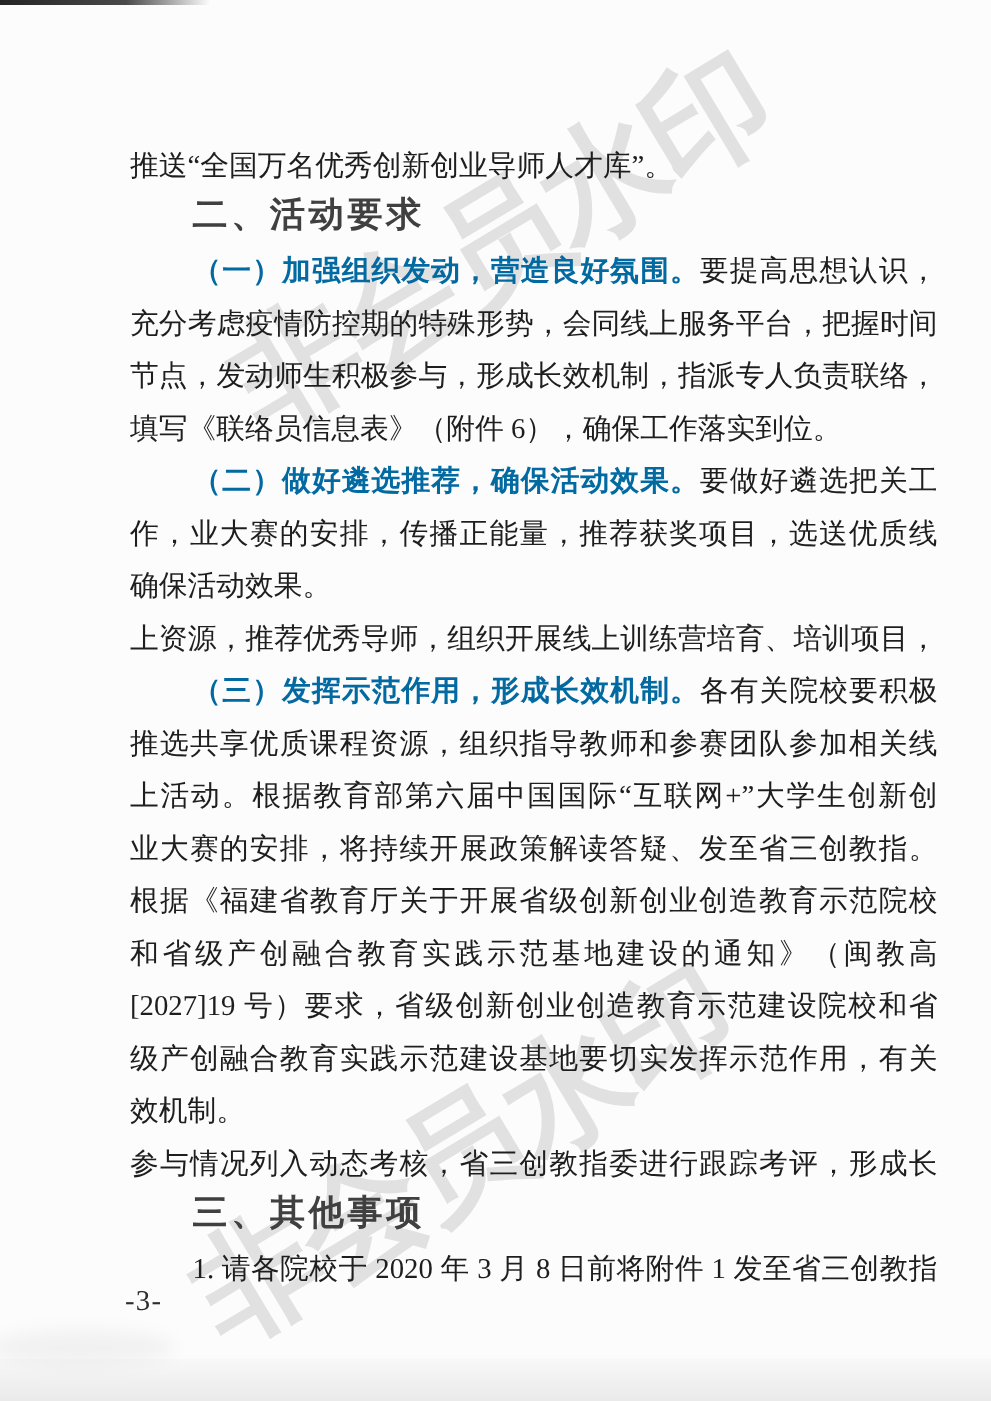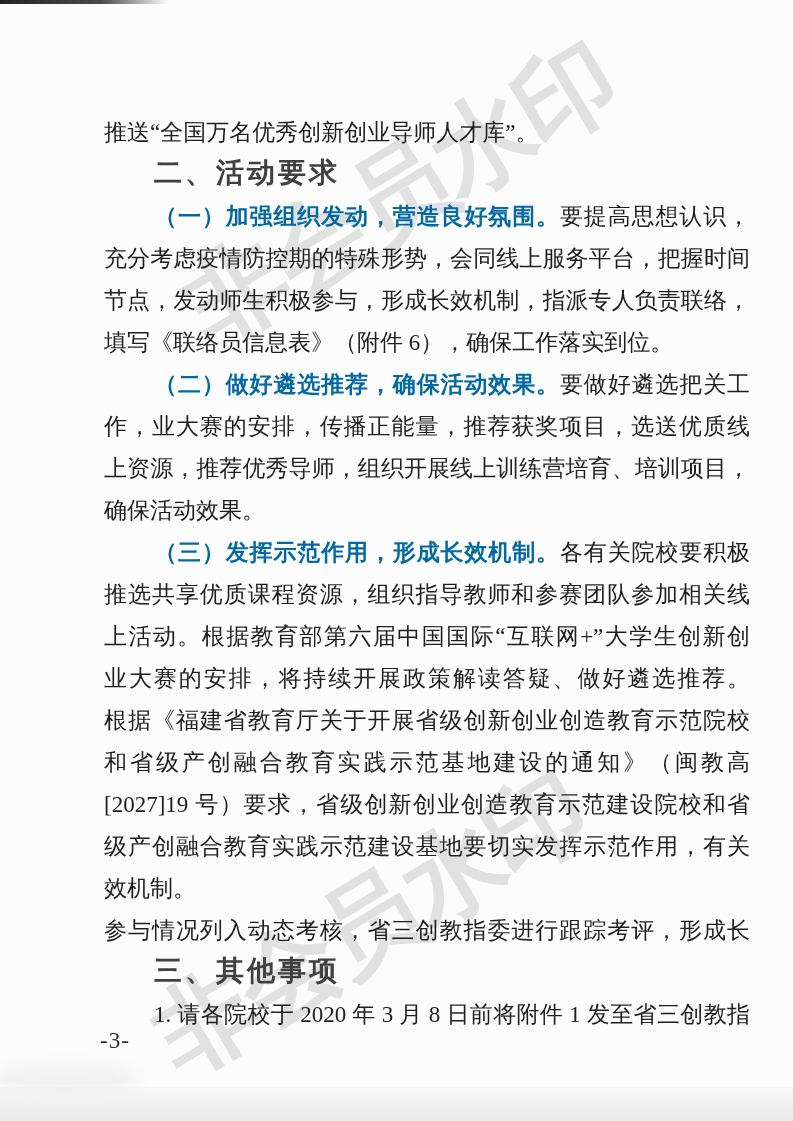--- a/index.html
+++ b/index.html
@@ -109,26 +109,26 @@
 
   <div class="doc-body" id="doc-body">
       <div class="line no-justify"><span>推送“全国万名优秀创新创业导师人才库”。</span></div>
       <div class="line heading indent no-justify"><span>二、活动要求</span></div>
       <div class="line indent justify"><span class="lead">（一）加强组织发动，营造良好氛围。</span><span>要提高思想认识，</span></div>
       <div class="line justify"><span>充分考虑疫情防控期的特殊形势，会同线上服务平台，把握时间</span></div>
       <div class="line justify"><span>节点，发动师生积极参与，形成长效机制，指派专人负责联络，</span></div>
       <div class="line no-justify"><span>填写《联络员信息表》（附件 6），确保工作落实到位。</span></div>
       <div class="line indent justify"><span class="lead">（二）做好遴选推荐，确保活动效果。</span><span>要做好遴选把关工</span></div>
       <div class="line justify"><span>作，业大赛的安排，传播正能量，推荐获奖项目，选送优质线</span></div>
+      <div class="line no-justify"><span>确保活动效果。</span></div>
       <div class="line justify"><span>上资源，推荐优秀导师，组织开展线上训练营培育、培训项目，</span></div>
-      <div class="line no-justify"><span>确保活动效果。</span></div>
       <div class="line indent justify"><span class="lead">（三）发挥示范作用，形成长效机制。</span><span>各有关院校要积极</span></div>
       <div class="line justify"><span>推选共享优质课程资源，组织指导教师和参赛团队参加相关线</span></div>
       <div class="line justify"><span>上活动。根据教育部第六届中国国际“互联网+”大学生创新创</span></div>
-      <div class="line justify"><span>业大赛的安排，将持续开展政策解读答疑、做好遴选推荐。</span></div>
+      <div class="line justify"><span>业大赛的安排，将持续开展政策解读答疑、发至省三创教指。</span></div>
       <div class="line justify"><span>根据《福建省教育厅关于开展省级创新创业创造教育示范院校</span></div>
       <div class="line justify"><span>和省级产创融合教育实践示范基地建设的通知》（闽教高</span></div>
       <div class="line justify"><span>[2027]19 号）要求，省级创新创业创造教育示范建设院校和省</span></div>
       <div class="line justify"><span>级产创融合教育实践示范建设基地要切实发挥示范作用，有关</span></div>
       <div class="line no-justify"><span>效机制。</span></div>
       <div class="line justify"><span>参与情况列入动态考核，省三创教指委进行跟踪考评，形成长</span></div>
       <div class="line heading indent no-justify"><span>三、其他事项</span></div>
       <div class="line indent justify"><span>1. 请各院校于 2020 年 3 月 8 日前将附件 1 发至省三创教指</span></div>
     </div>
 

